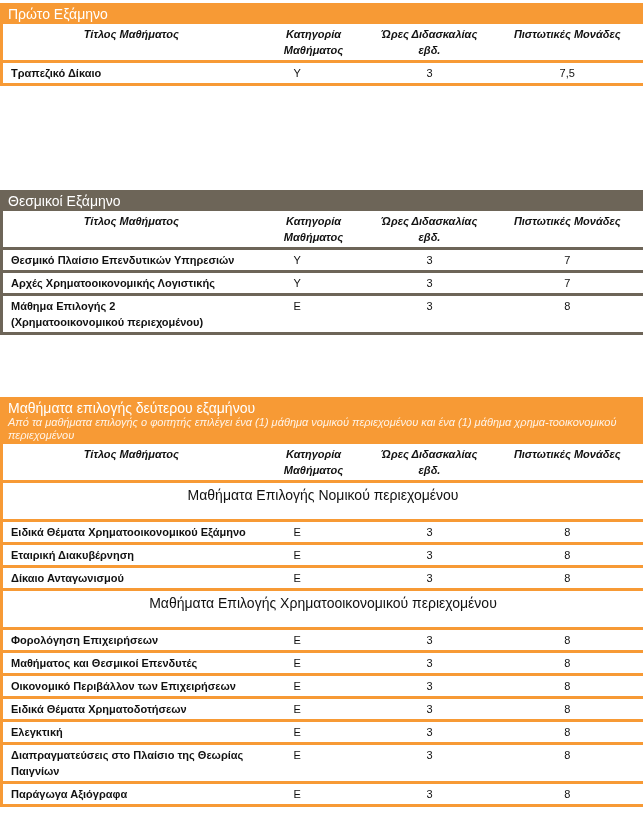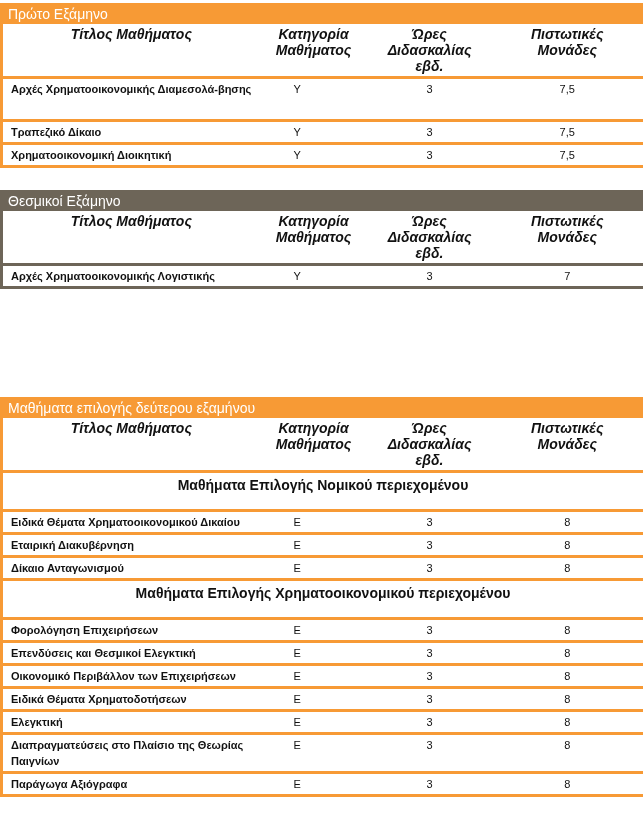--- a/index.html
+++ b/index.html
@@ -22,27 +22,27 @@
       width: 643px; border-collapse: collapse; table-layout: fixed;
       font-size: 11px;
     }
     td, th {
       border-top: 3px solid var(--c);
       padding: 2px 8px; vertical-align: top; line-height: 16px;
     }
     tr > *:first-child { border-left: 3px solid var(--c); }
     tr > *:last-child { border-right: 3px solid var(--c); }
     tbody tr:last-child td { border-bottom: 3px solid var(--c); }
-    thead th { border-top: none; font-style: italic; font-weight: bold; text-align: center; font-size: 14px; }
+    thead th { border-top: none; font-style: italic; font-weight: bold; text-align: center; font-size: 11px; }
     td.title { font-weight: bold; }
     td.cat { text-align: left; padding-left: 34px; }
     td.hrs { text-align: center; }
     td.cr { text-align: center; }
     td.subhead {
-      text-align: center; font-size: 14px; padding-top: 4px; height: 30px; font-weight: bold;
+      text-align: center; font-size: 14px; padding-top: 4px; height: 30px;
     }
     col.c1 { width: 258px; }
     col.c2 { width: 108px; }
     col.c3 { width: 124px; }
     col.c4 { width: 153px; }
   </style>
 </head>
 <body>
 
 <div class="section sec-orange" style="top:3px;">
@@ -57,33 +57,21 @@
     <thead>
       <tr>
         <th><span>Τίτλος Μαθήματος</span></th>
         <th><span>Κατηγορία</span><br><span>Μαθήματος</span></th>
         <th><span>Ώρες Διδασκαλίας</span><br><span>εβδ.</span></th>
         <th><span>Πιστωτικές Μονάδες</span></th>
       </tr>
     </thead>
     <tbody>
       <tr>
-        <td class="title" style="height:36px">Αρχές Χρηματοοικονομικής Διαμεσολά-βησης</td>
-        <td class="cat">Υ</td>
-        <td class="hrs">3</td>
-        <td class="cr">7,5</td>
-      </tr>
-      <tr>
         <td class="title">Τραπεζικό Δίκαιο</td>
-        <td class="cat">Υ</td>
-        <td class="hrs">3</td>
-        <td class="cr">7,5</td>
-      </tr>
-      <tr>
-        <td class="title">Χρηματοοικονομική Διοικητική</td>
         <td class="cat">Υ</td>
         <td class="hrs">3</td>
         <td class="cr">7,5</td>
       </tr>
     </tbody>
   </table>
 </div>
 
 <div class="section sec-gray" style="top:190px;">
   <div class="sec-head">Θεσμικοί Εξάμηνο</div>
@@ -97,32 +85,45 @@
     <thead>
       <tr>
         <th><span>Τίτλος Μαθήματος</span></th>
         <th><span>Κατηγορία</span><br><span>Μαθήματος</span></th>
         <th><span>Ώρες Διδασκαλίας</span><br><span>εβδ.</span></th>
         <th><span>Πιστωτικές Μονάδες</span></th>
       </tr>
     </thead>
     <tbody>
       <tr>
+        <td class="title">Θεσμικό Πλαίσιο Επενδυτικών Υπηρεσιών</td>
+        <td class="cat">Υ</td>
+        <td class="hrs">3</td>
+        <td class="cr">7</td>
+      </tr>
+      <tr>
         <td class="title">Αρχές Χρηματοοικονομικής Λογιστικής</td>
         <td class="cat">Υ</td>
         <td class="hrs">3</td>
         <td class="cr">7</td>
+      </tr>
+      <tr>
+        <td class="title"><span>Μάθημα Επιλογής 2</span><br><span>(Χρηματοοικονομικού περιεχομένου)</span></td>
+        <td class="cat">Ε</td>
+        <td class="hrs">3</td>
+        <td class="cr">8</td>
       </tr>
     </tbody>
   </table>
 </div>
 
 <div class="section sec-orange" style="top:397px;">
   <div class="sec-head">
     <span>Μαθήματα επιλογής δεύτερου εξαμήνου</span>
+    <span class="sub">Από τα μαθήματα επιλογής ο φοιτητής επιλέγει ένα (1) μάθημα νομικού περιεχομένου και ένα (1) μάθημα χρημα-τοοικονομικού περιεχομένου</span>
   </div>
   <table>
     <colgroup>
         <col class="c1">
         <col class="c2">
         <col class="c3">
         <col class="c4">
       </colgroup>
     <thead>
       <tr>
@@ -130,21 +131,21 @@
         <th><span>Κατηγορία</span><br><span>Μαθήματος</span></th>
         <th><span>Ώρες Διδασκαλίας</span><br><span>εβδ.</span></th>
         <th><span>Πιστωτικές Μονάδες</span></th>
       </tr>
     </thead>
     <tbody>
       <tr>
         <td colspan="4" class="subhead">Μαθήματα Επιλογής Νομικού περιεχομένου</td>
       </tr>
       <tr>
-        <td class="title">Ειδικά Θέματα Χρηματοοικονομικού Δικαίου</td>
+        <td class="title">Ειδικά Θέματα Χρηματοοικονομικού Εξάμηνο</td>
         <td class="cat">Ε</td>
         <td class="hrs">3</td>
         <td class="cr">8</td>
       </tr>
       <tr>
         <td class="title">Εταιρική Διακυβέρνηση</td>
         <td class="cat">Ε</td>
         <td class="hrs">3</td>
         <td class="cr">8</td>
       </tr>
@@ -157,21 +158,21 @@
       <tr>
         <td colspan="4" class="subhead">Μαθήματα Επιλογής Χρηματοοικονομικού περιεχομένου</td>
       </tr>
       <tr>
         <td class="title">Φορολόγηση Επιχειρήσεων</td>
         <td class="cat">Ε</td>
         <td class="hrs">3</td>
         <td class="cr">8</td>
       </tr>
       <tr>
-        <td class="title">Επενδύσεις και Θεσμικοί Ελεγκτική</td>
+        <td class="title">Μαθήματος και Θεσμικοί Επενδυτές</td>
         <td class="cat">Ε</td>
         <td class="hrs">3</td>
         <td class="cr">8</td>
       </tr>
       <tr>
         <td class="title">Οικονομικό Περιβάλλον των Επιχειρήσεων</td>
         <td class="cat">Ε</td>
         <td class="hrs">3</td>
         <td class="cr">8</td>
       </tr>

